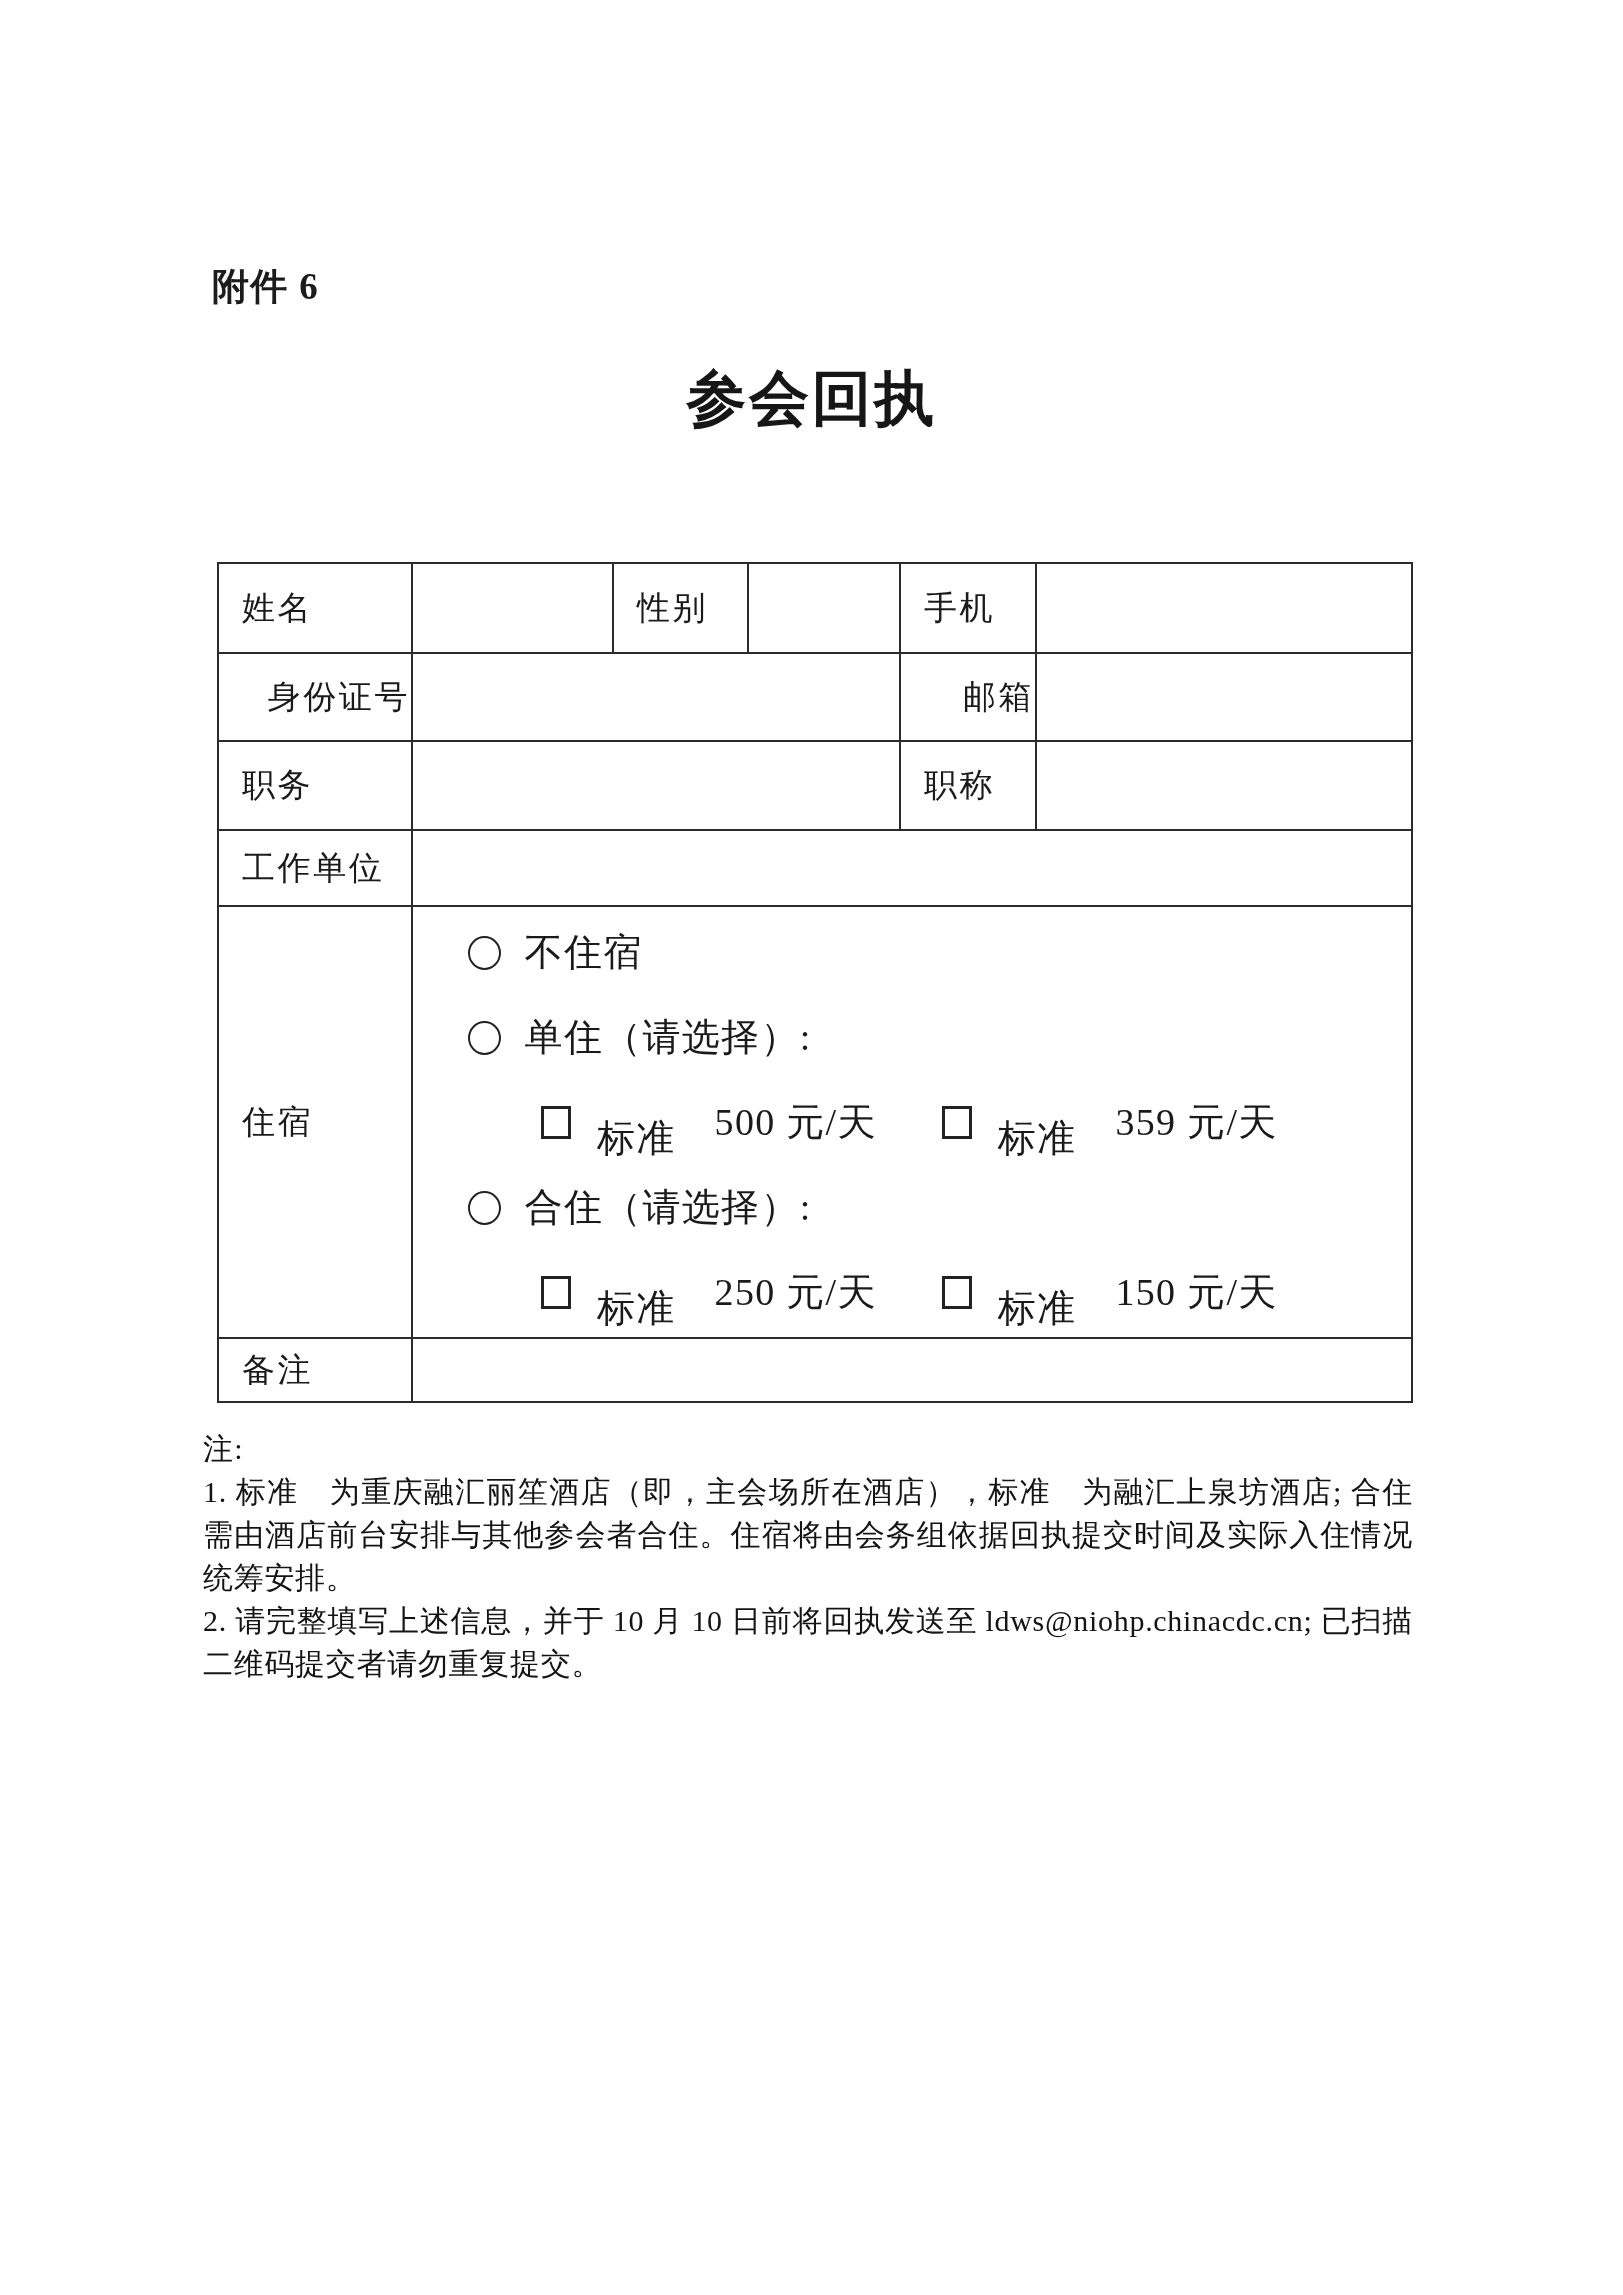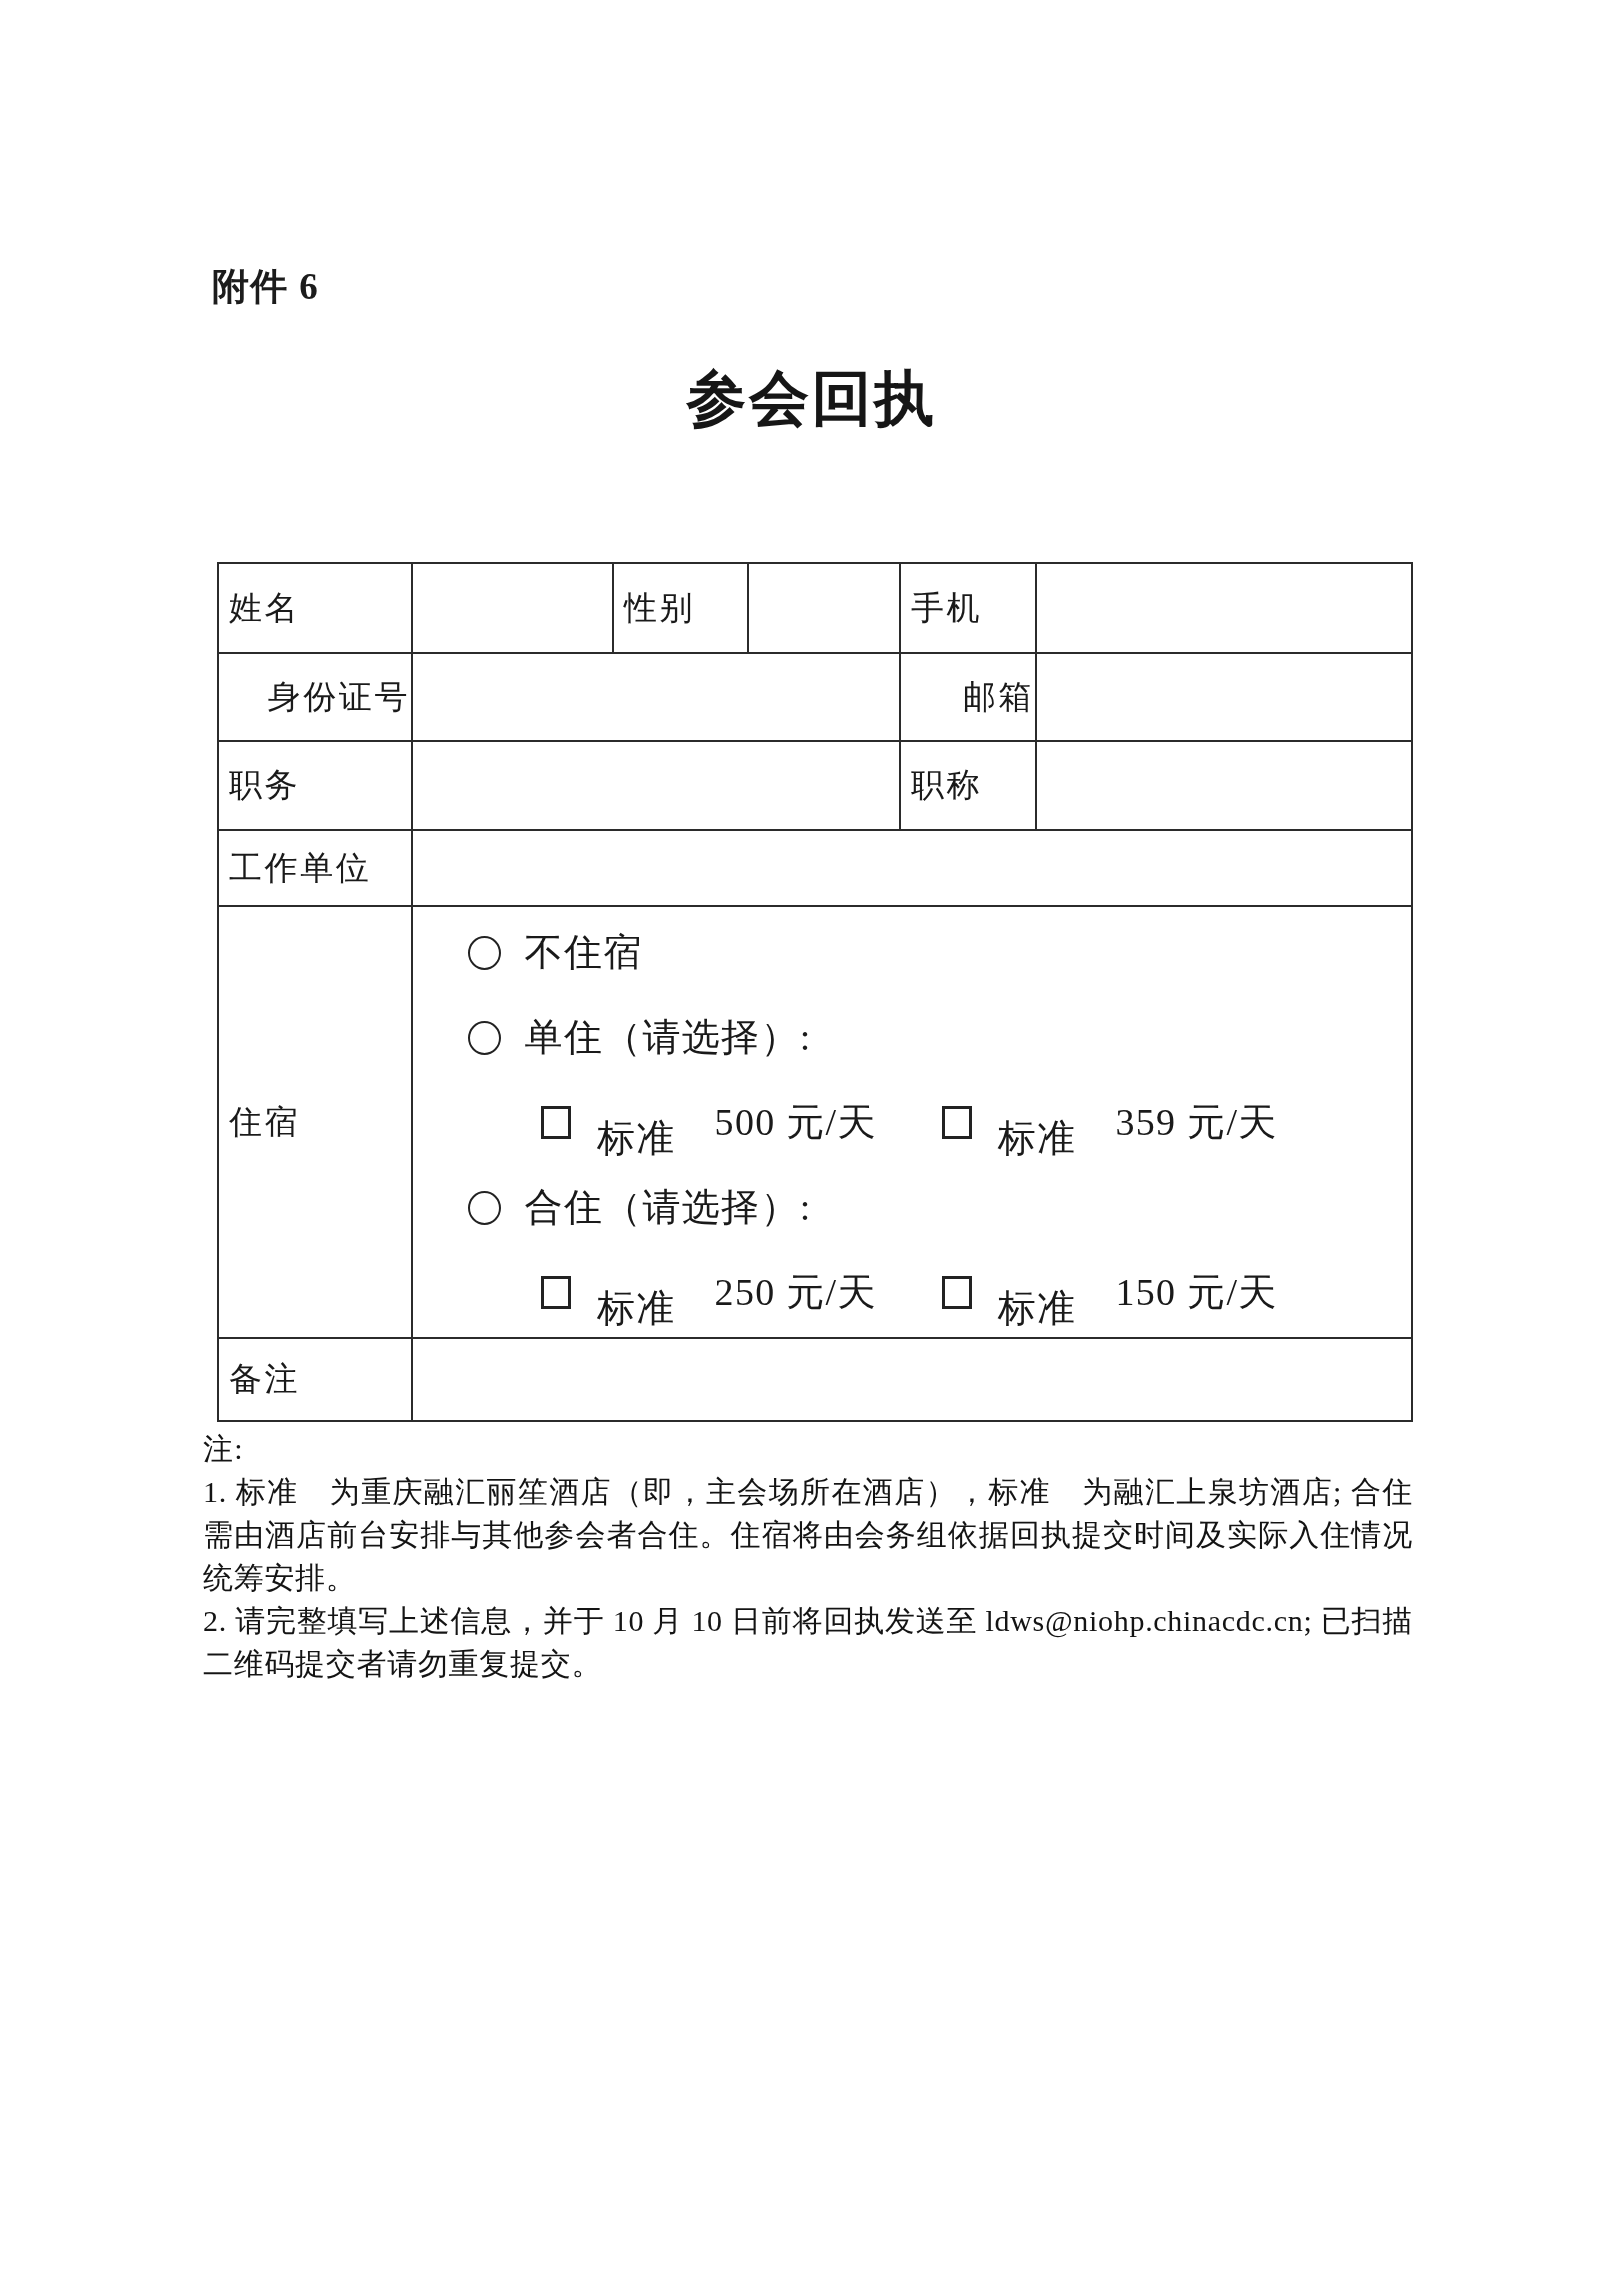--- a/index.html
+++ b/index.html
@@ -45,30 +45,30 @@
     table-layout: fixed;
   }
   table.form-table td {
     border: 2px solid #2b2b2b;
     vertical-align: middle;
     box-sizing: border-box;
   }
   .label-cell {
     font-size: 33px;
     letter-spacing: 2.6px;
-    padding-left: 10px;
+    padding-left: 23px;
     white-space: nowrap;
     color: #1a1a1a;
   }
   tr.r1 { height: 90px; }
   tr.r2 { height: 88px; text-align: right; }
   tr.r3 { height: 89px; }
   tr.r4 { height: 76px; }
   tr.r5 { height: 432px; }
-  tr.r6 { height: 83px; }
+  tr.r6 { height: 64px; }
 
   .acc-cell {
     vertical-align: top;
     padding: 1.3px 0 0 55px;
   }
   .opt-line {
     display: flex;
     align-items: center;
     height: 85px;
     font-size: 38px;

